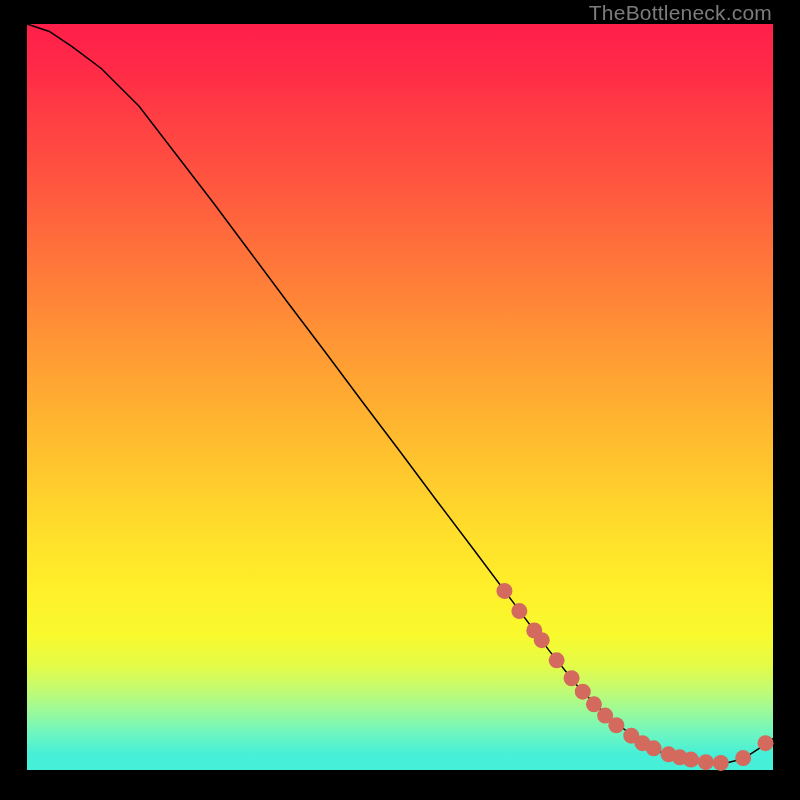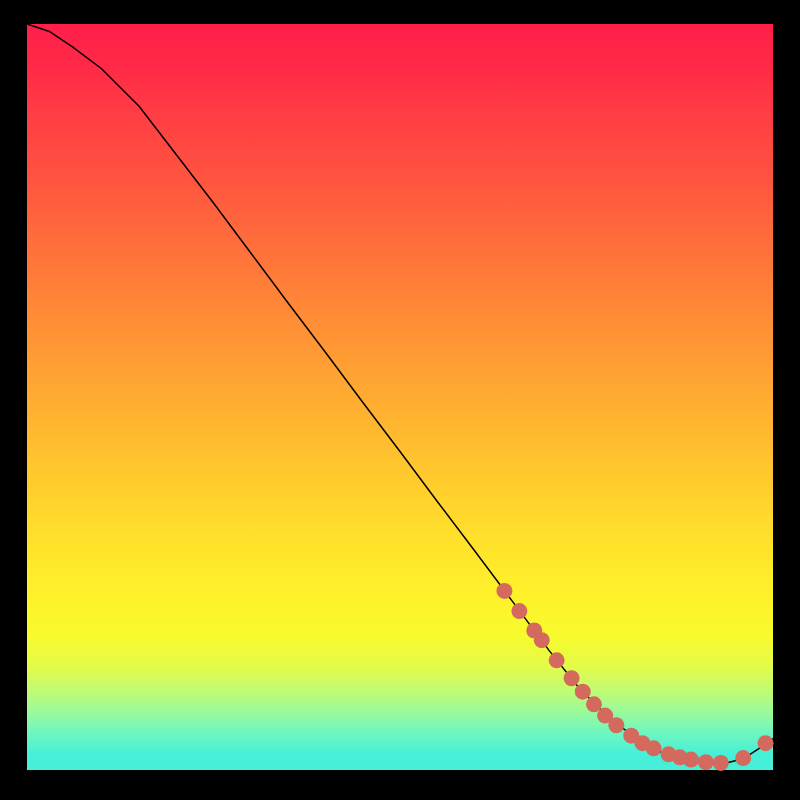--- a/index.html
+++ b/index.html
@@ -102,14 +102,15 @@
           <circle cx="87.500" cy="98.300" r="1.072" class="marker"></circle>
           <circle cx="89.000" cy="98.600" r="1.072" class="marker"></circle>
           <circle cx="91.000" cy="98.950" r="1.072" class="marker"></circle>
           <circle cx="93.000" cy="99.050" r="1.072" class="marker"></circle>
           <circle cx="96.000" cy="98.400" r="1.072" class="marker"></circle>
           <circle cx="99.000" cy="96.400" r="1.072" class="marker"></circle>
         </g>
     </svg>
   </div>
 
+  <div class="watermark">TheBottleneck.com</div>
 
 </div>
 
 </body></html>

